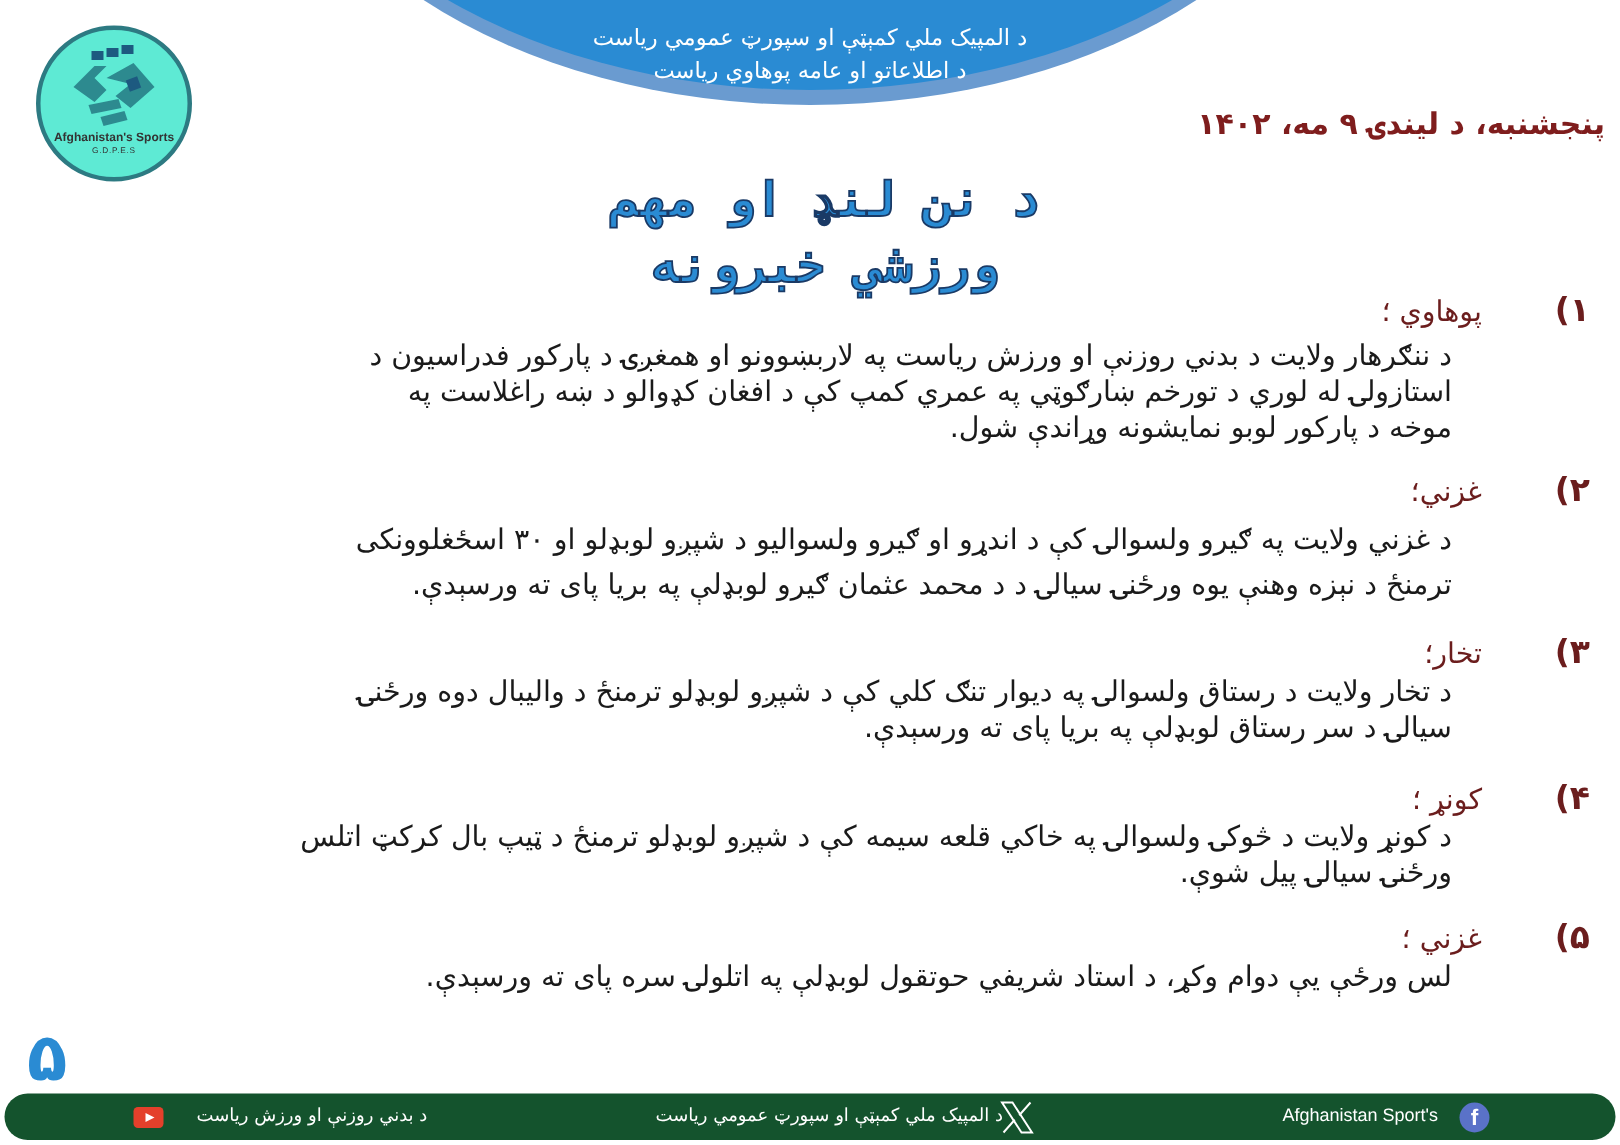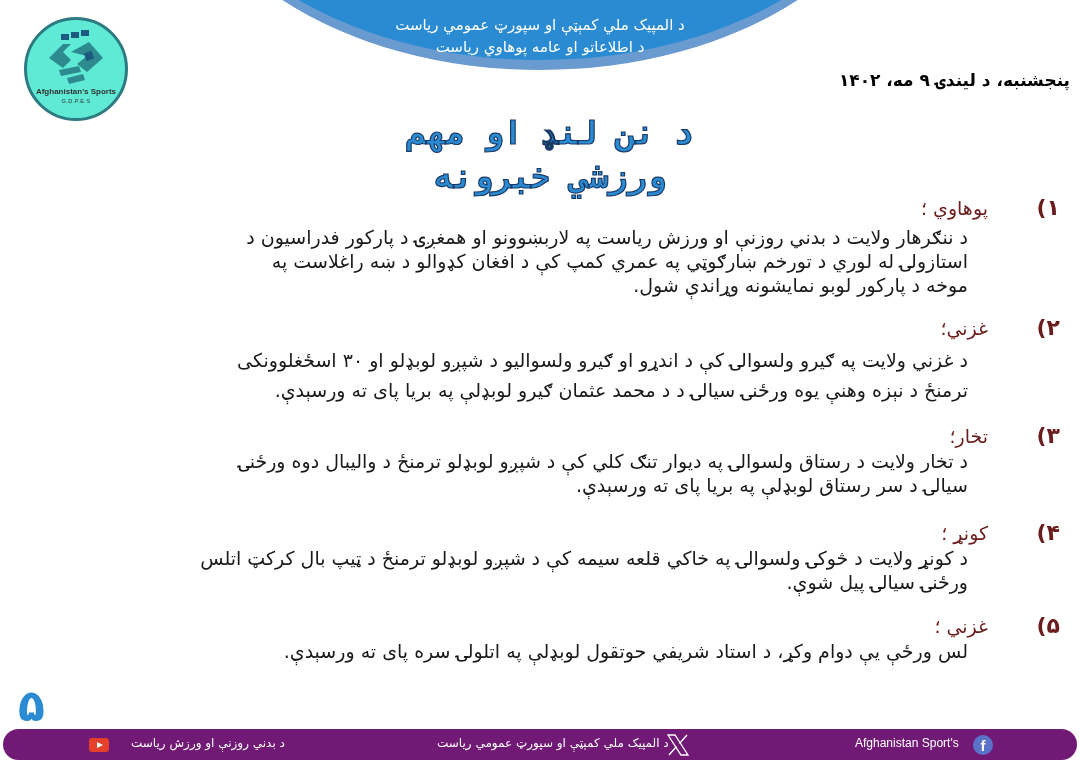--- a/index.html
+++ b/index.html
@@ -23,21 +23,21 @@
   .logo svg { position: absolute; left: 14px; top: 8px; }
   .logo-text {
     position: absolute; left: 0; width: 100%; text-align: center;
     font-family: "Liberation Sans", sans-serif; color: #333;
   }
   .logo-text.main { top: 67px; font-size: 8px; font-weight: bold; }
   .logo-text.sub  { top: 78px; font-size: 5.5px; letter-spacing: 0.5px; }
 
   .date {
     position: absolute; right: 10px; top: 70px; direction: rtl;
-    color: #000000; font-size: 17px; font-weight: bold;
+    color: #7f1d1d; font-size: 20px; font-weight: bold;
   }
 
   .title {
     position: absolute; left: 400px; top: 114px; width: 300px; text-align: center;
     direction: rtl; color: #2a8bd3; font-size: 32px; font-weight: bold; line-height: 44px; font-family: Liberation Mono, monospace;
     -webkit-text-stroke: 1.2px #1a3a66;
   }
 
   .news-list { position: absolute; left: 60px; top: 195px; width: 1000px; }
   .news-item { position: absolute; right: 0; width: 100%; direction: rtl; }
@@ -52,21 +52,21 @@
     text-align: right;
   }
 
   .page-num {
     position: absolute; left: 18px; top: 680px; color: #2a8bd3;
     font-size: 44px; font-weight: bold;
   }
 
   .footer {
     position: absolute; left: 3px; top: 729px; width: 1074px; height: 31px;
-    background: #701a75; border-radius: 16px; color: #fff;
+    background: #14532d; border-radius: 16px; color: #fff;
   }
   .footer-item { position: absolute; top: 7px; font-size: 12px; direction: rtl; white-space: nowrap; }
   .yt-icon {
     position: absolute; left: 86px; top: 9px; width: 20px; height: 14px;
     background: #e4402b; border-radius: 3px;
   }
   .yt-icon::after {
     content: ""; position: absolute; left: 8px; top: 4px;
     border-left: 6px solid #fff; border-top: 3px solid transparent; border-bottom: 3px solid transparent;
   }

